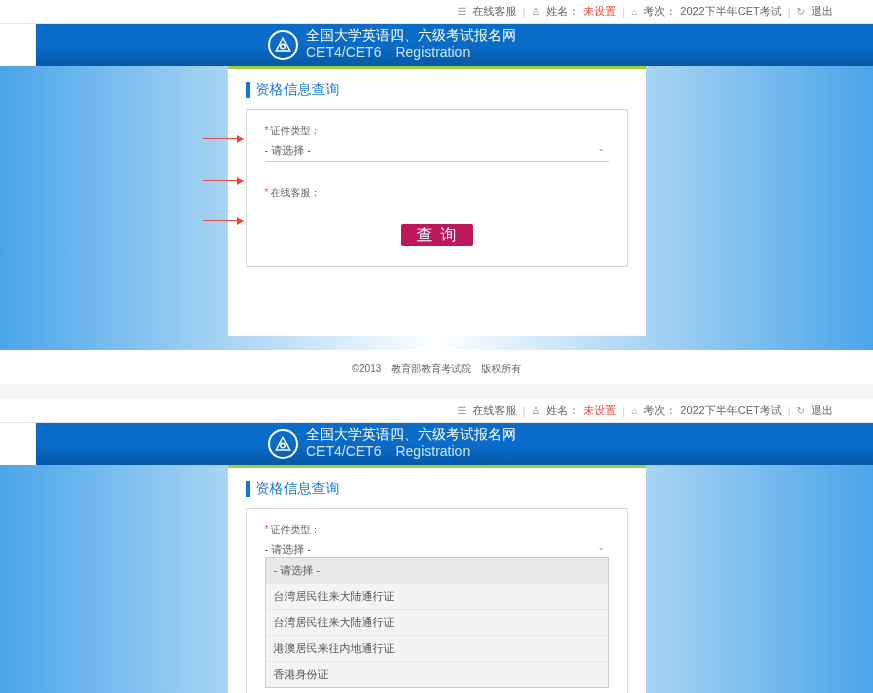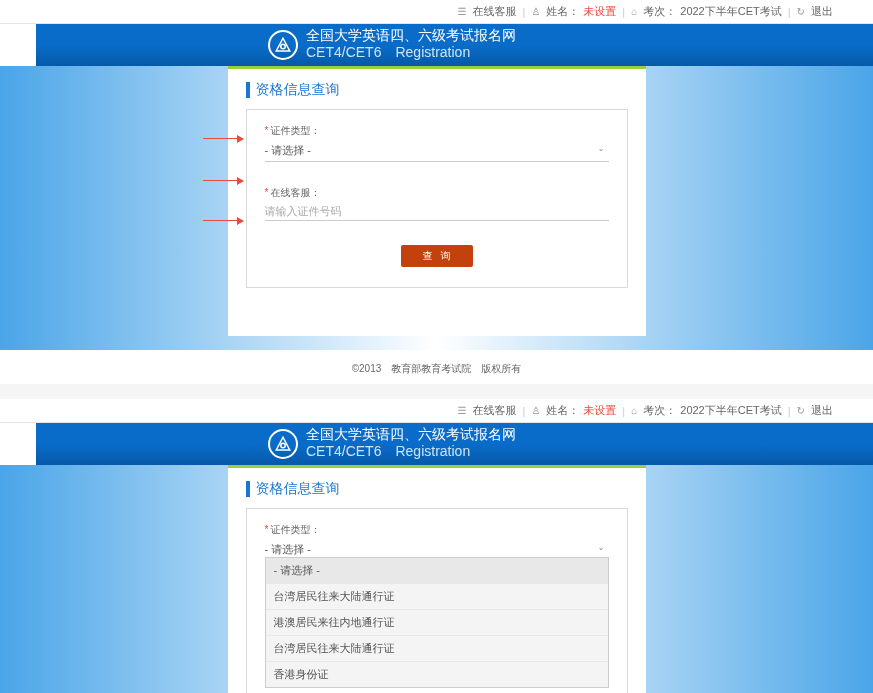--- a/index.html
+++ b/index.html
@@ -104,24 +104,24 @@
   .select-caret {
     position: absolute; right: 4px; top: 4px;
     font-size: 8px; color: #888; pointer-events: none;
   }
   .form-input::placeholder { color: #aaa; }
   .query-btn {
     display: block;
     width: 72px;
     height: 22px;
     margin: 16px auto 0 auto;
-    background: #c2410c;
+    background: #be185d;
     color: #fff;
     border: none;
-    font-size: 10px;
+    font-size: 16px;
     letter-spacing: 8px;
     text-align: center;
     padding-left: 8px;
     cursor: pointer;
     border-radius: 2px;
   }
   .footer-line {
     text-align: center;
     font-size: 10px;
     color: #666;
@@ -225,21 +225,20 @@
           <div class="select-wrap">
             <div class="form-select">- 请选择 -</div>
             <span class="select-caret">⌄</span>
           </div>
         </div>
 
         <div class="form-row">
           <label class="form-label">
             <span class="req">*</span><span>在线客服：</span>
           </label>
-          <input class="form-input" placeholder="请输入证件号码" style="">
         </div>
 
 
         <button class="query-btn">查询</button>
       </div>
     </div>
   </div>
 
   <div class="footer-line">©2013　教育部教育考试院　版权所有</div>
 </div>
@@ -289,22 +288,22 @@
             <span class="req">*</span><span>证件类型：</span>
           </label>
           <div class="select-wrap">
             <div class="form-select">- 请选择 -</div>
             <span class="select-caret">⌄</span>
           </div>
 
           <div class="dropdown-open">
             <div class="opt sel">- 请选择 -</div>
             <div class="opt">台湾居民往来大陆通行证</div>
+            <div class="opt">台湾居民往来大陆通行证</div>
             <div class="opt">港澳居民来往内地通行证</div>
-            <div class="opt">台湾居民往来大陆通行证</div>
             <div class="opt">香港身份证</div>
 
           </div>
         </div>
 
       </div>
     </div>
   </div>
 
 </div>

